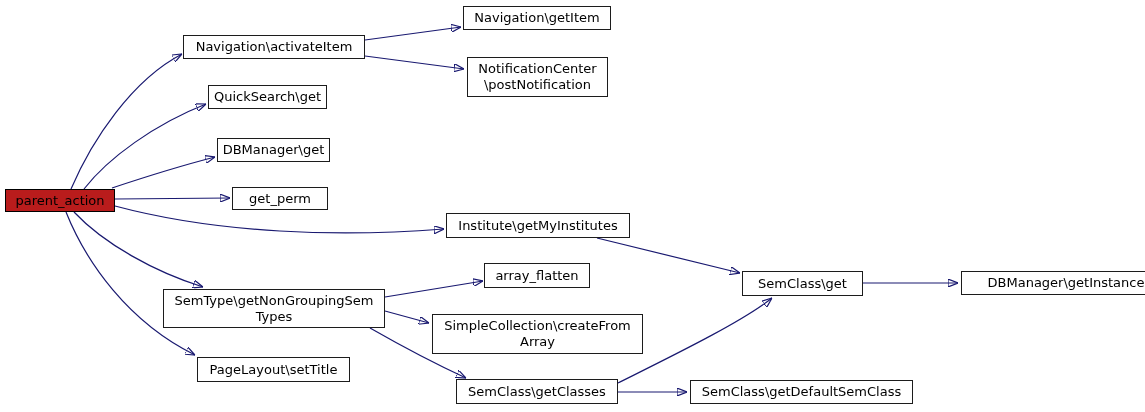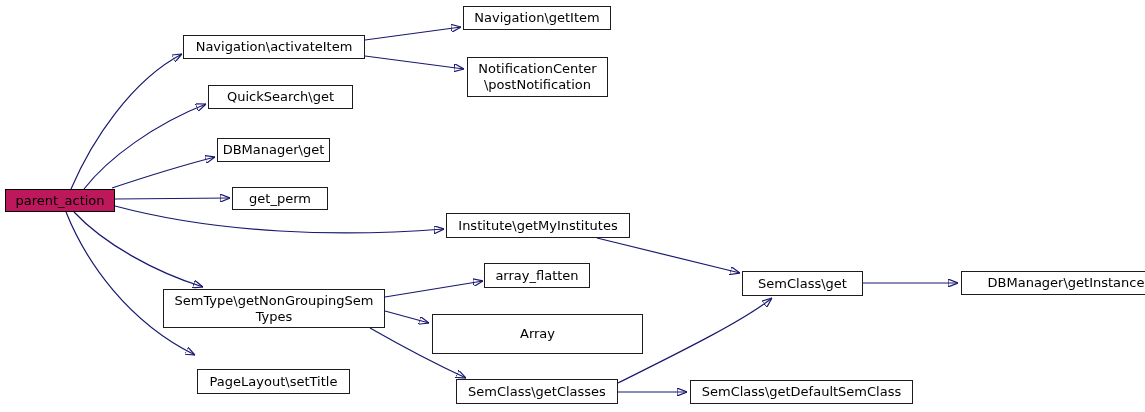--- a/index.html
+++ b/index.html
@@ -22,21 +22,21 @@
     line-height:16px;
     display:flex;
     flex-direction:column;
     align-items:center;
     justify-content:center;
     text-align:right;
     white-space:nowrap;
     cursor:pointer;
   }
   .node.root{
-    background:#be185d;
+    background:#b91c1c;
     border:1.5px solid #000000;
     cursor:default;
   }
   .node span{display:block;}
 </style>
 </head>
 <body>
 
 <div id="canvas">
 
@@ -74,21 +74,21 @@
 
   <div class="node" style="left:463px;top:6px;width:148px;height:24px">
     <span>Navigation\getItem</span>
   </div>
 
   <div class="node" style="left:467px;top:57px;width:141px;height:40px">
     <span>NotificationCenter</span>
     <span>\postNotification</span>
   </div>
 
-  <div class="node" style="left:208px;top:85px;width:145px;height:24px">
+  <div class="node" style="left:208px;top:85px;width:119px;height:24px">
     <span>QuickSearch\get</span>
   </div>
 
   <div class="node" style="left:217px;top:138px;width:113px;height:24px">
     <span>DBManager\get</span>
   </div>
 
   <div class="node" style="left:232px;top:187px;width:96px;height:23px">
     <span>get_perm</span>
   </div>
@@ -100,24 +100,25 @@
   <div class="node" style="left:163px;top:289px;width:222px;height:39px">
     <span>SemType\getNonGroupingSem</span>
     <span>Types</span>
   </div>
 
   <div class="node" style="left:484px;top:263px;width:106px;height:25px">
     <span>array_flatten</span>
   </div>
 
   <div class="node" style="left:432px;top:314px;width:211px;height:40px">
+    <span>SimpleCollection\createFrom</span>
     <span>Array</span>
   </div>
 
-  <div class="node" style="left:197px;top:369px;width:153px;height:25px">
+  <div class="node" style="left:197px;top:357px;width:153px;height:25px">
     <span>PageLayout\setTitle</span>
   </div>
 
   <div class="node" style="left:456px;top:379px;width:162px;height:25px">
     <span>SemClass\getClasses</span>
   </div>
 
   <div class="node" style="left:690px;top:380px;width:223px;height:24px">
     <span>SemClass\getDefaultSemClass</span>
   </div>

